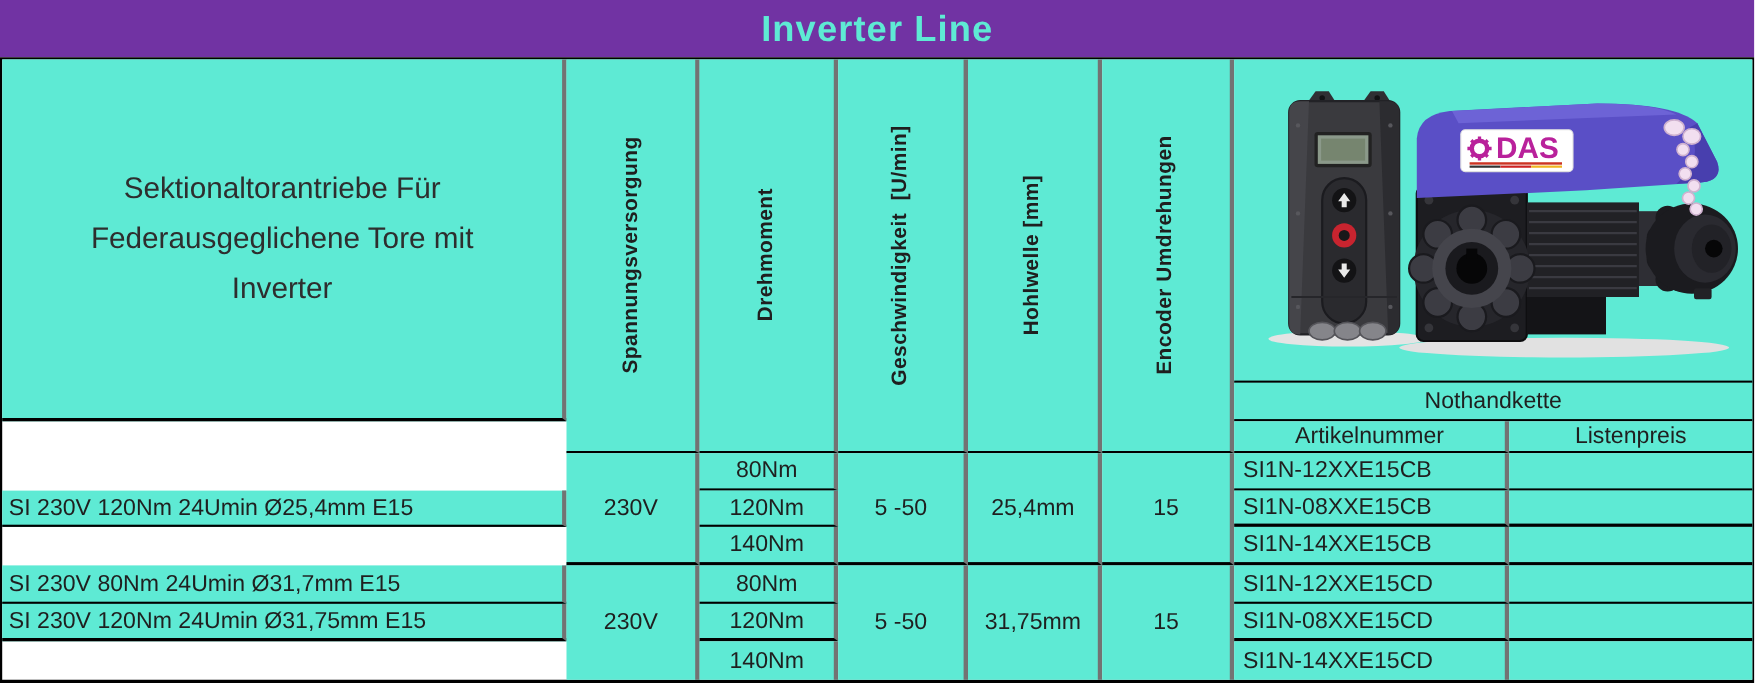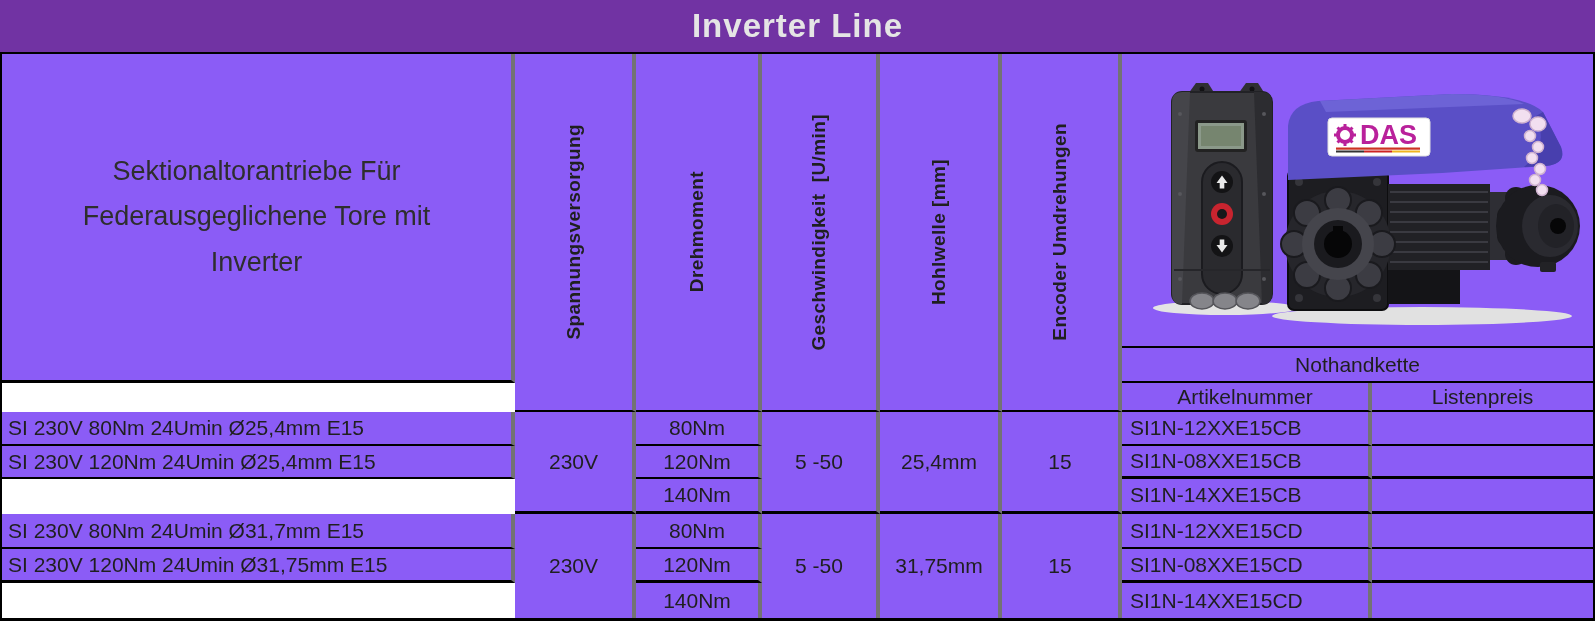--- a/index.html
+++ b/index.html
@@ -1,31 +1,31 @@
 <!DOCTYPE html>
 <html><head>
 <meta charset="utf-8">
 <style>
   html,body{margin:0;padding:0;background:#fff;}
   body{font-family:"Liberation Sans","DejaVu Sans",sans-serif;color:#1f1f1f;}
   .sheet{width:1595px;height:621px;background:#fff;position:relative;overflow:hidden;}
 
   
   .title-band{height:52px;background:#7133a3;display:flex;align-items:center;justify-content:center;}
-  .title-band .title{color:#e5e5e5;font-size:33px;font-weight:800;letter-spacing:1px;}
+  .title-band .title{color:#5eead4;font-size:33px;font-weight:800;letter-spacing:1px;}
 
   
   .tbl{
     display:grid;box-sizing:border-box;width:1595px;
     grid-template-columns:513px 121px 126px 118px 122px 120px 250px 221px;
     grid-template-rows:294px 35px 29px 34px 33px 35px 35px 34px 35px;
     border:2px solid #000;border-bottom:3px solid #000;background:#fff;
   }
   .cell{display:flex;align-items:center;justify-content:center;box-sizing:border-box;
-        font-size:21px;overflow:hidden;background:#8b5cf6;}
+        font-size:21px;overflow:hidden;background:#5eead4;}
   .br{border-right:4px solid #737373;}
   .bb{border-bottom:2px solid #000;}
   .bbk{border-bottom:3px solid #000;}
 
   
   .gc1{grid-column:1}.gc2{grid-column:2}.gc3{grid-column:3}.gc4{grid-column:4}
   .gc5{grid-column:5}.gc6{grid-column:6}.gc7{grid-column:7}.gc8{grid-column:8}
   .gc78{grid-column:7/9}
   .gr1{grid-row:1}.gr2{grid-row:2}.gr3{grid-row:3}.gr4{grid-row:4}.gr5{grid-row:5}
   .gr6{grid-row:6}.gr7{grid-row:7}.gr8{grid-row:8}.gr9{grid-row:9}
@@ -201,21 +201,20 @@
           </g>
         </g>
       </svg>
     </div>
 
     <div class="cell gc78 gr2 bb">Nothandkette</div>
 
     <div class="cell gc7 gr3 br bb">Artikelnummer</div>
     <div class="cell gc8 gr3 bb">Listenpreis</div>
 
-    <div class="cell left gc1 gr4 br bb">SI 230V 80Nm 24Umin Ø25,4mm E15</div>
     <div class="cell left gc1 gr5 br bb">SI 230V 120Nm 24Umin Ø25,4mm E15</div>
     <div class="cell left gc1 gr7 br bb">SI 230V 80Nm 24Umin Ø31,7mm E15</div>
     <div class="cell left gc1 gr8 br bbk">SI 230V 120Nm 24Umin Ø31,75mm E15</div>
 
     <div class="cell gc2 gr46 br bbk">230V</div>
     <div class="cell gc2 gr79 br">230V</div>
 
     <div class="cell gc3 gr4 br bb">80Nm</div>
     <div class="cell gc3 gr5 br bb">120Nm</div>
     <div class="cell gc3 gr6 br bbk">140Nm</div>

